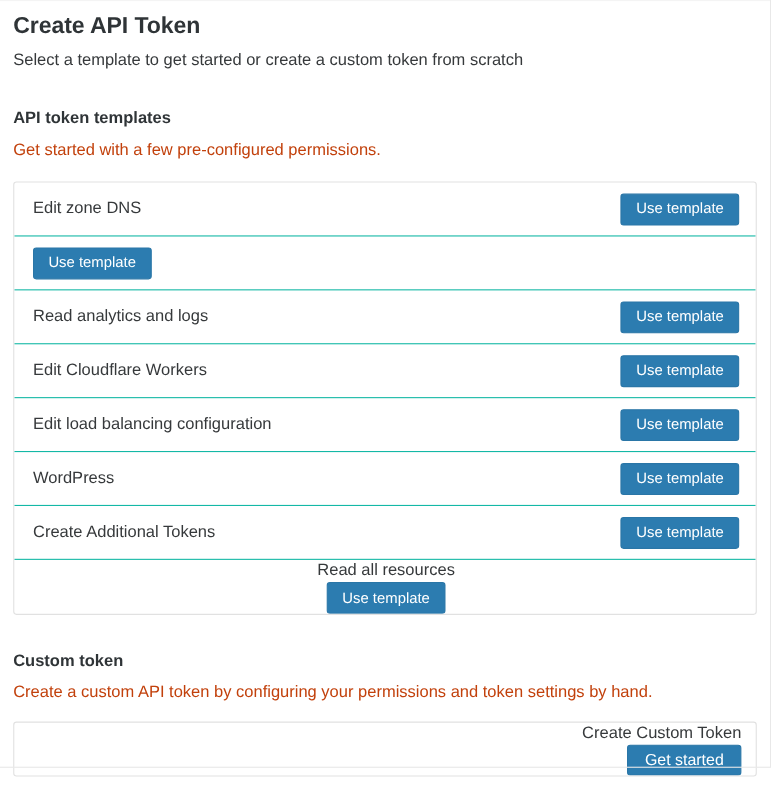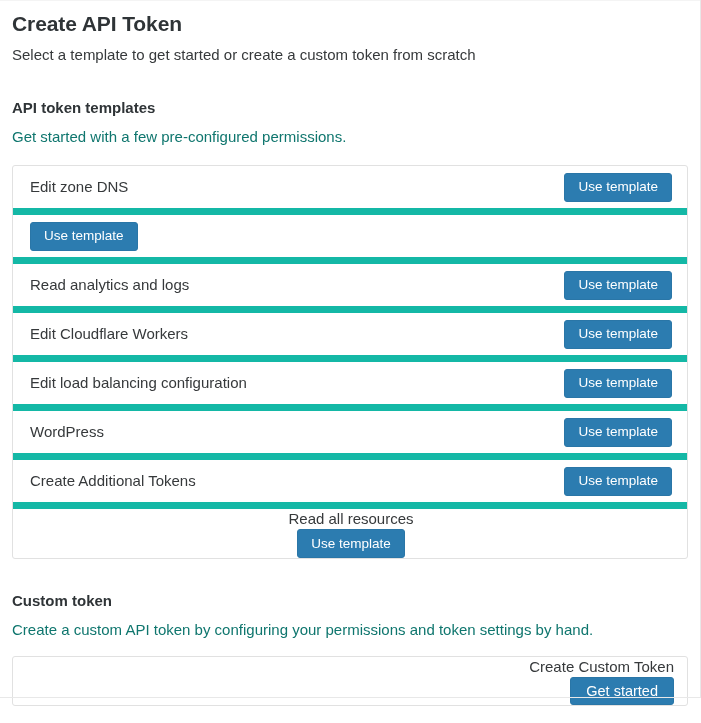--- a/index.html
+++ b/index.html
@@ -49,36 +49,36 @@
     font-size: 15px;
     line-height: 20px;
     font-weight: bold;
     color: #2f3437;
   }
   .section-desc {
     margin: 0;
     padding-top: 8px;
     font-size: 15px;
     line-height: 21px;
-    color: #0f766e;
+    color: #c2410c;
   }
   .card {
     margin-top: 18px;
     border: 1px solid #e1e1e1;
     border-radius: 3px;
     background: #ffffff;
     overflow: hidden;
   }
   .row {
     display: flex;
     align-items: center;
     justify-content: space-between;
     height: 49px;
     padding: 0 15px 0 17px;
-    border-bottom: 7px solid #14b8a6;
+    border-bottom: 1px solid #14b8a6;
   }
   .row:last-child {
     border-bottom: none;
     flex-direction: column;
   }
   .row-label {
     font-size: 15px;
     line-height: 20px;
     color: #36393b;
   }

